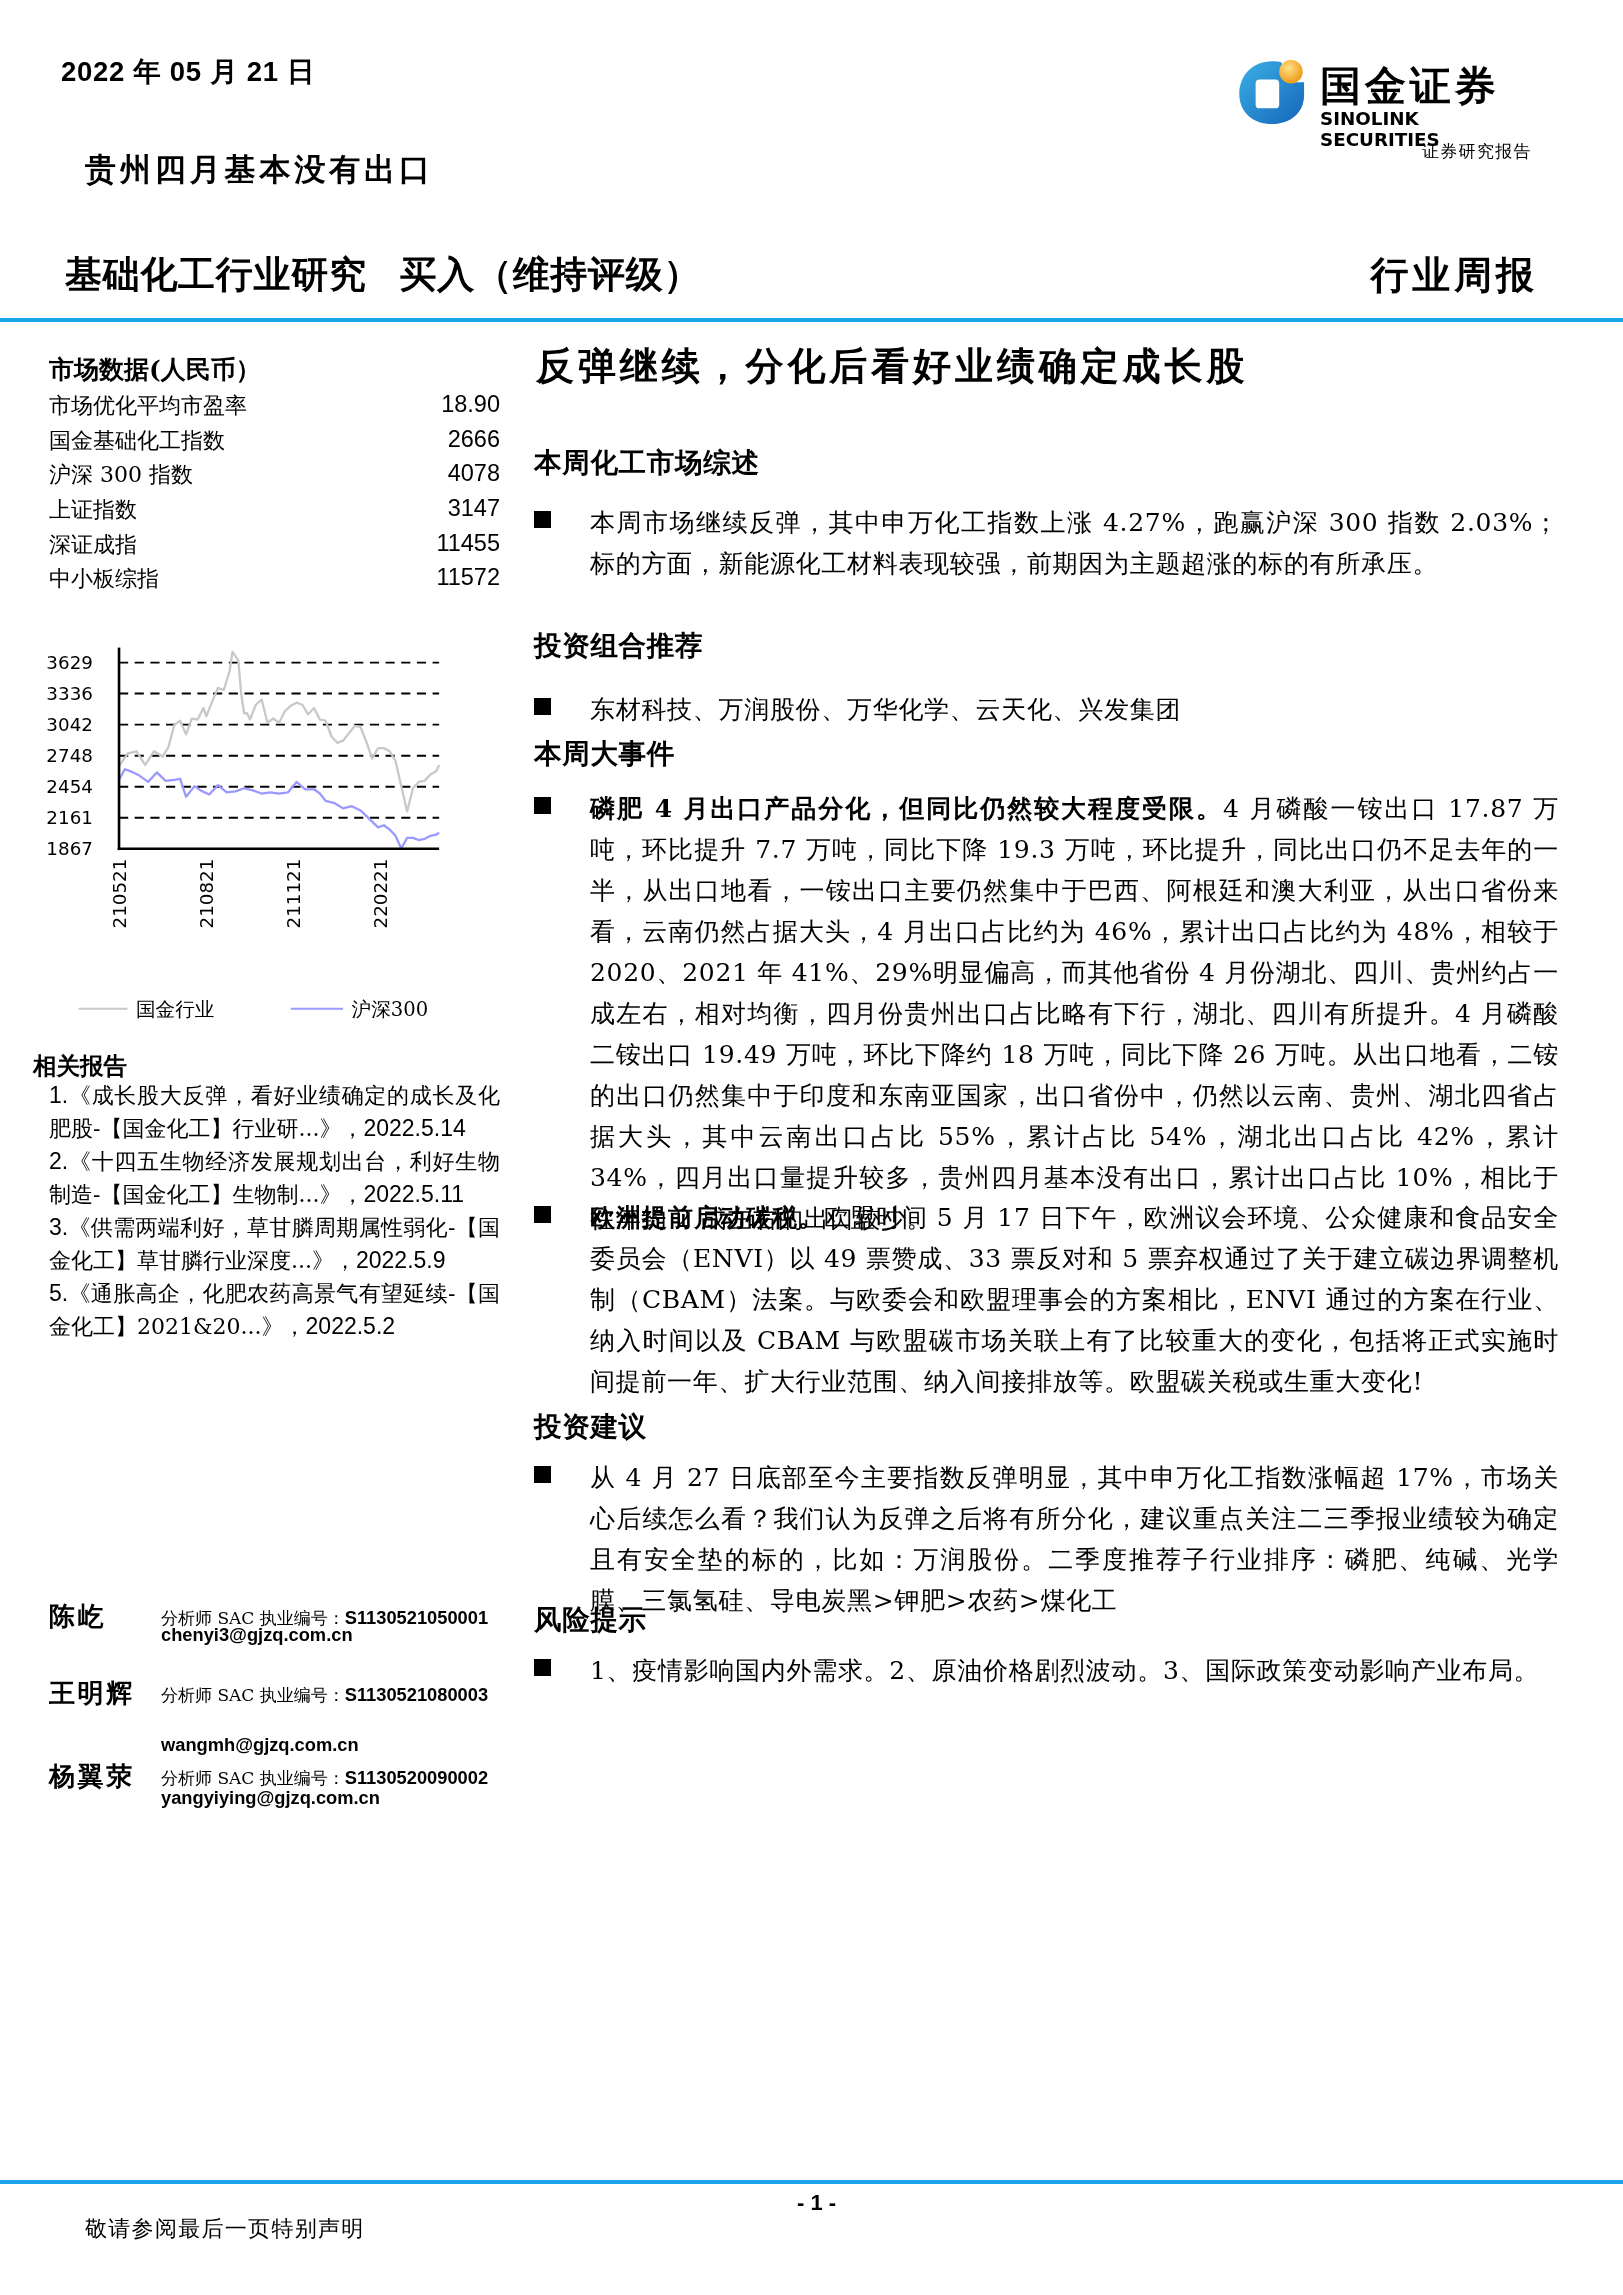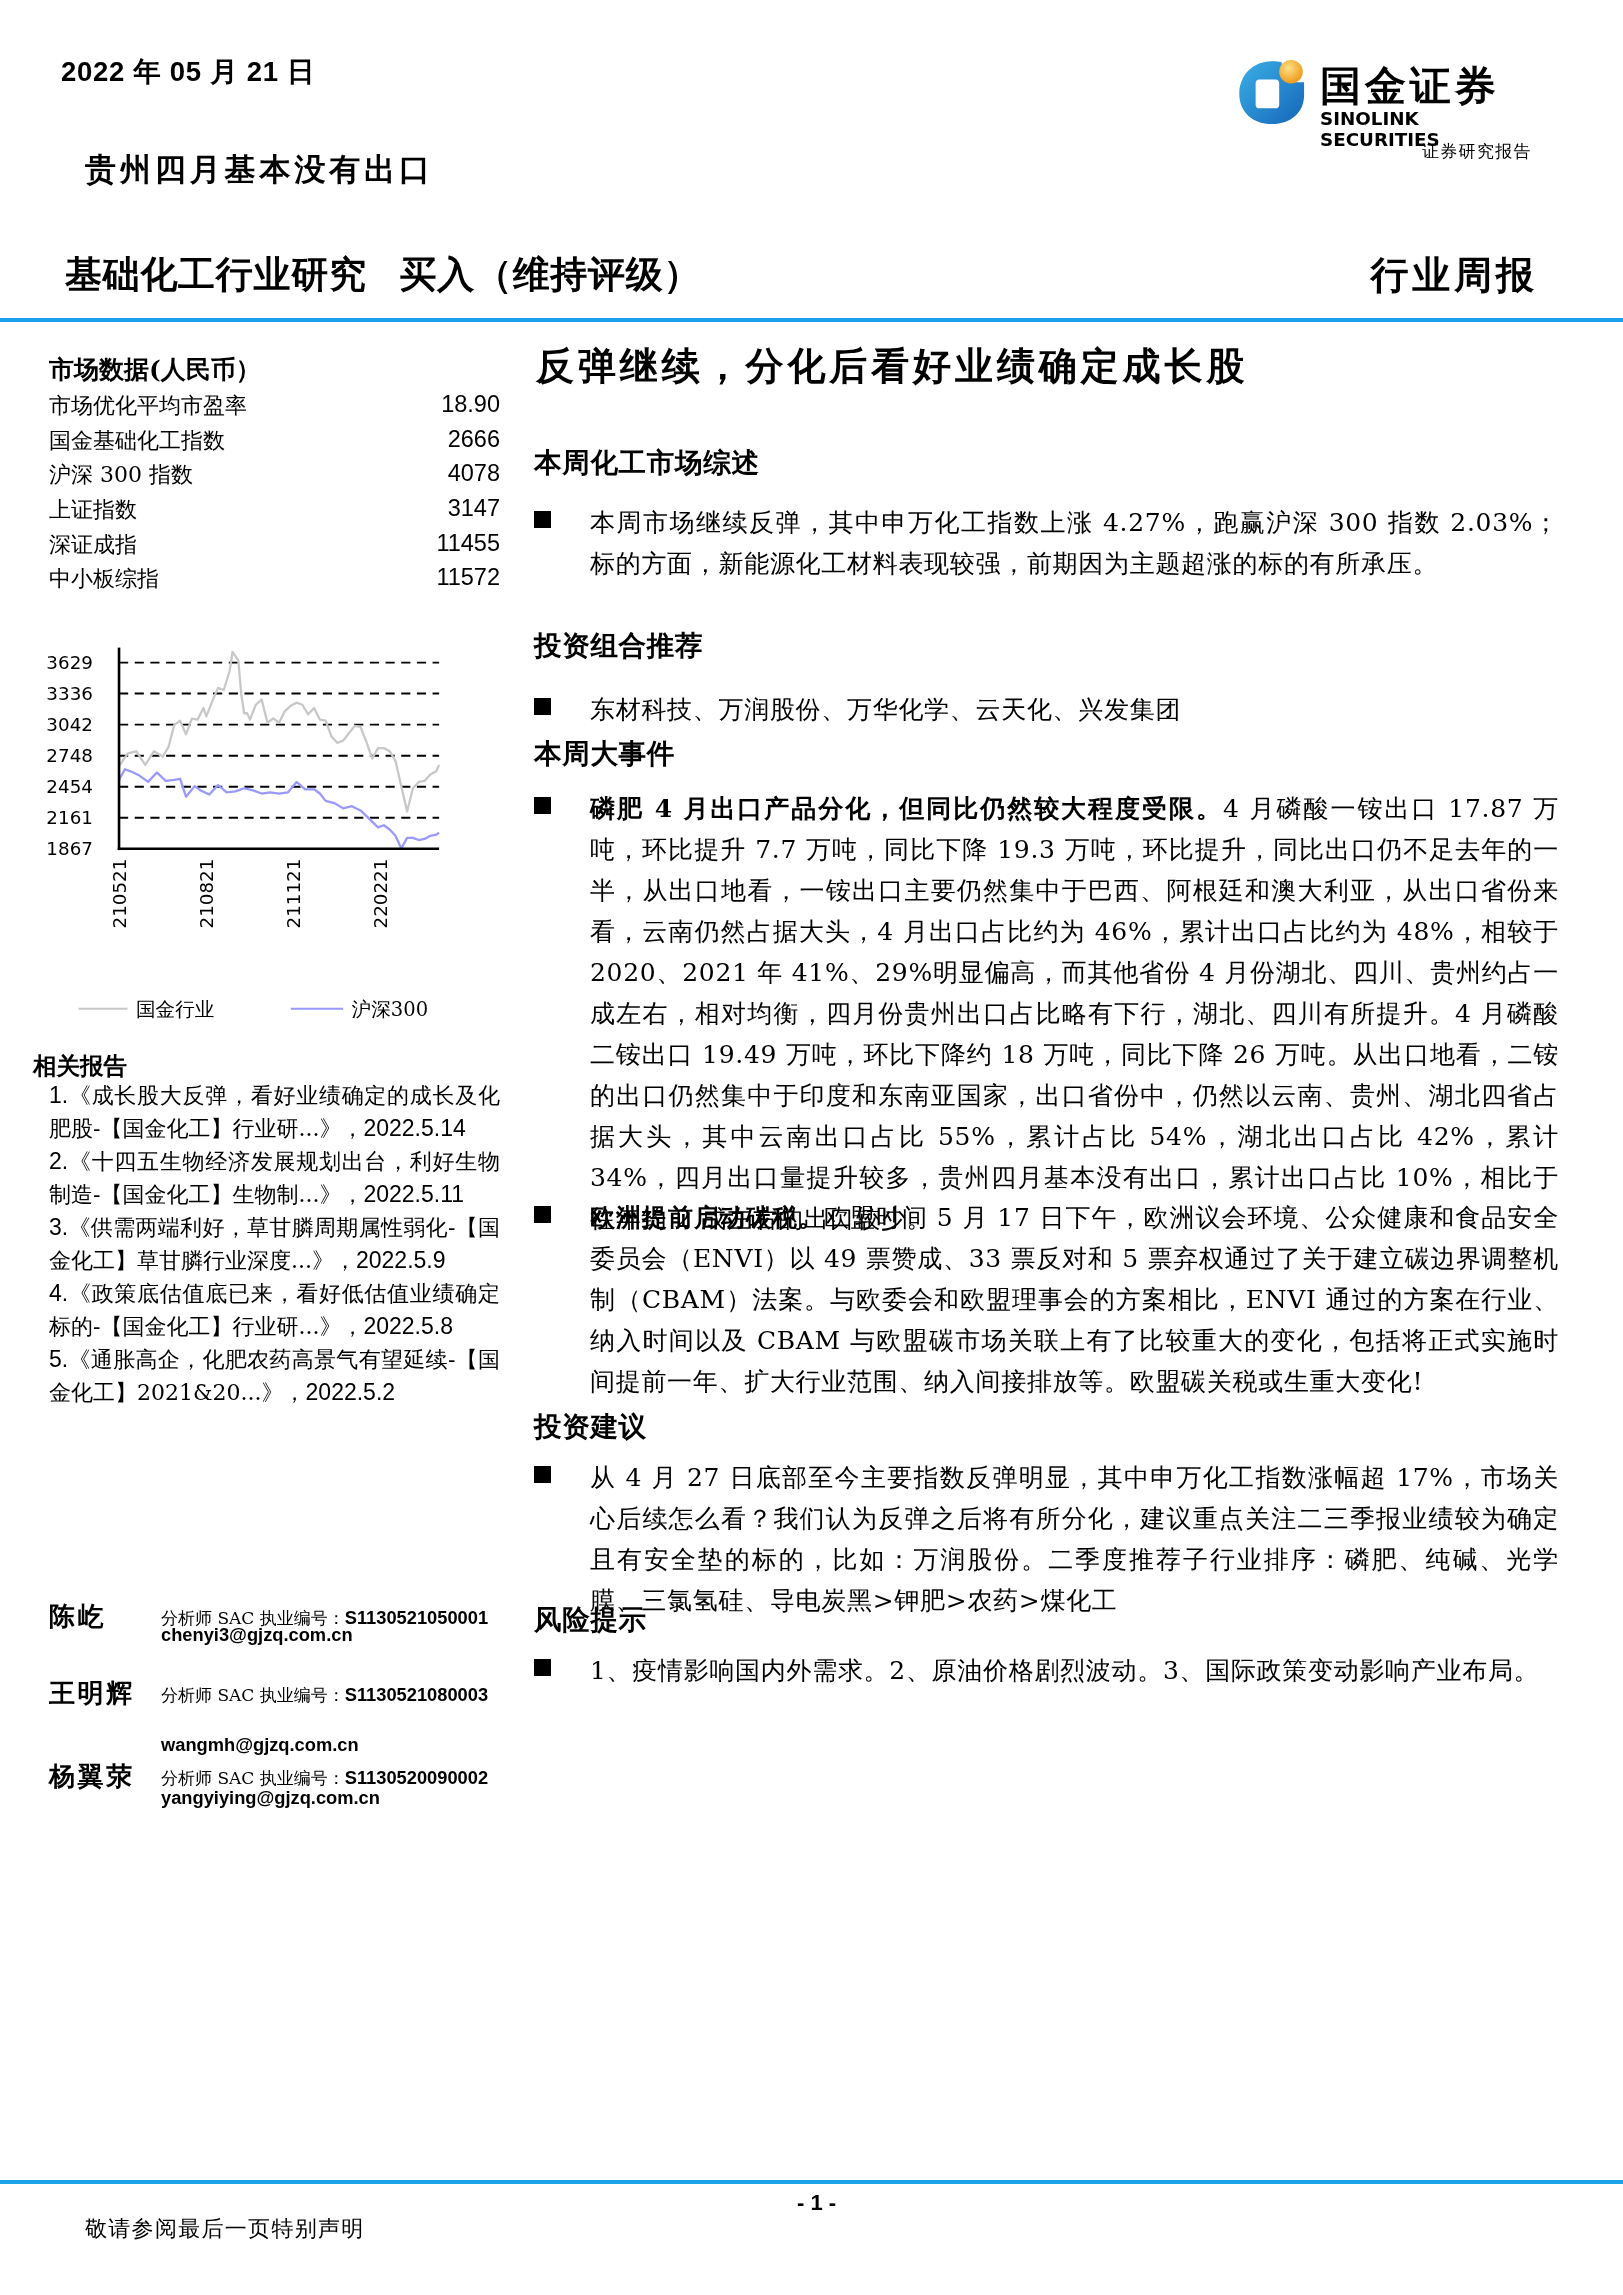--- a/index.html
+++ b/index.html
@@ -144,21 +144,20 @@
       <line x1="385" x2="465" y1="583" y2="583" stroke="#9999ff" stroke-width="3"></line>
       <text x="478" y="594" class="legend-text" fill="#000" font-family="DejaVu Serif, serif">沪深300</text>
     </svg>
 </div>
 
 <div id="related-title" class="abs serif">相关报告</div>
 <div id="related-list" class="abs serif">
     <div class="item"><span class="num">1.</span><span>《成长股大反弹，看好业绩确定的成长及化肥股-【国金化工】行业研...》，</span><span class="dt">2022.5.14</span></div>
     <div class="item"><span class="num">2.</span><span>《十四五生物经济发展规划出台，利好生物制造-【国金化工】生物制...》，</span><span class="dt">2022.5.11</span></div>
     <div class="item"><span class="num">3.</span><span>《供需两端利好，草甘膦周期属性弱化-【国金化工】草甘膦行业深度...》，</span><span class="dt">2022.5.9</span></div>
-    <div class="item"><span class="num">4.</span><span>《政策底估值底已来，看好低估值业绩确定标的-【国金化工】行业研...》，</span><span class="dt">2022.5.8</span></div>
     <div class="item"><span class="num">5.</span><span>《通胀高企，化肥农药高景气有望延续-【国金化工】2021&amp;20...》，</span><span class="dt">2022.5.2</span></div>
   </div>
 
 <div id="analysts">
     <div class="analyst" style="top: 1599px;">
       <div class="name serif">陈屹</div>
       <div class="sac serif"><span>分析师 SAC 执业编号：</span><span class="sacno">S1130521050001</span></div>
       <div class="email" style="top: 25px;">chenyi3@gjzq.com.cn</div>
     </div>
     <div class="analyst" style="top: 1676px;">

